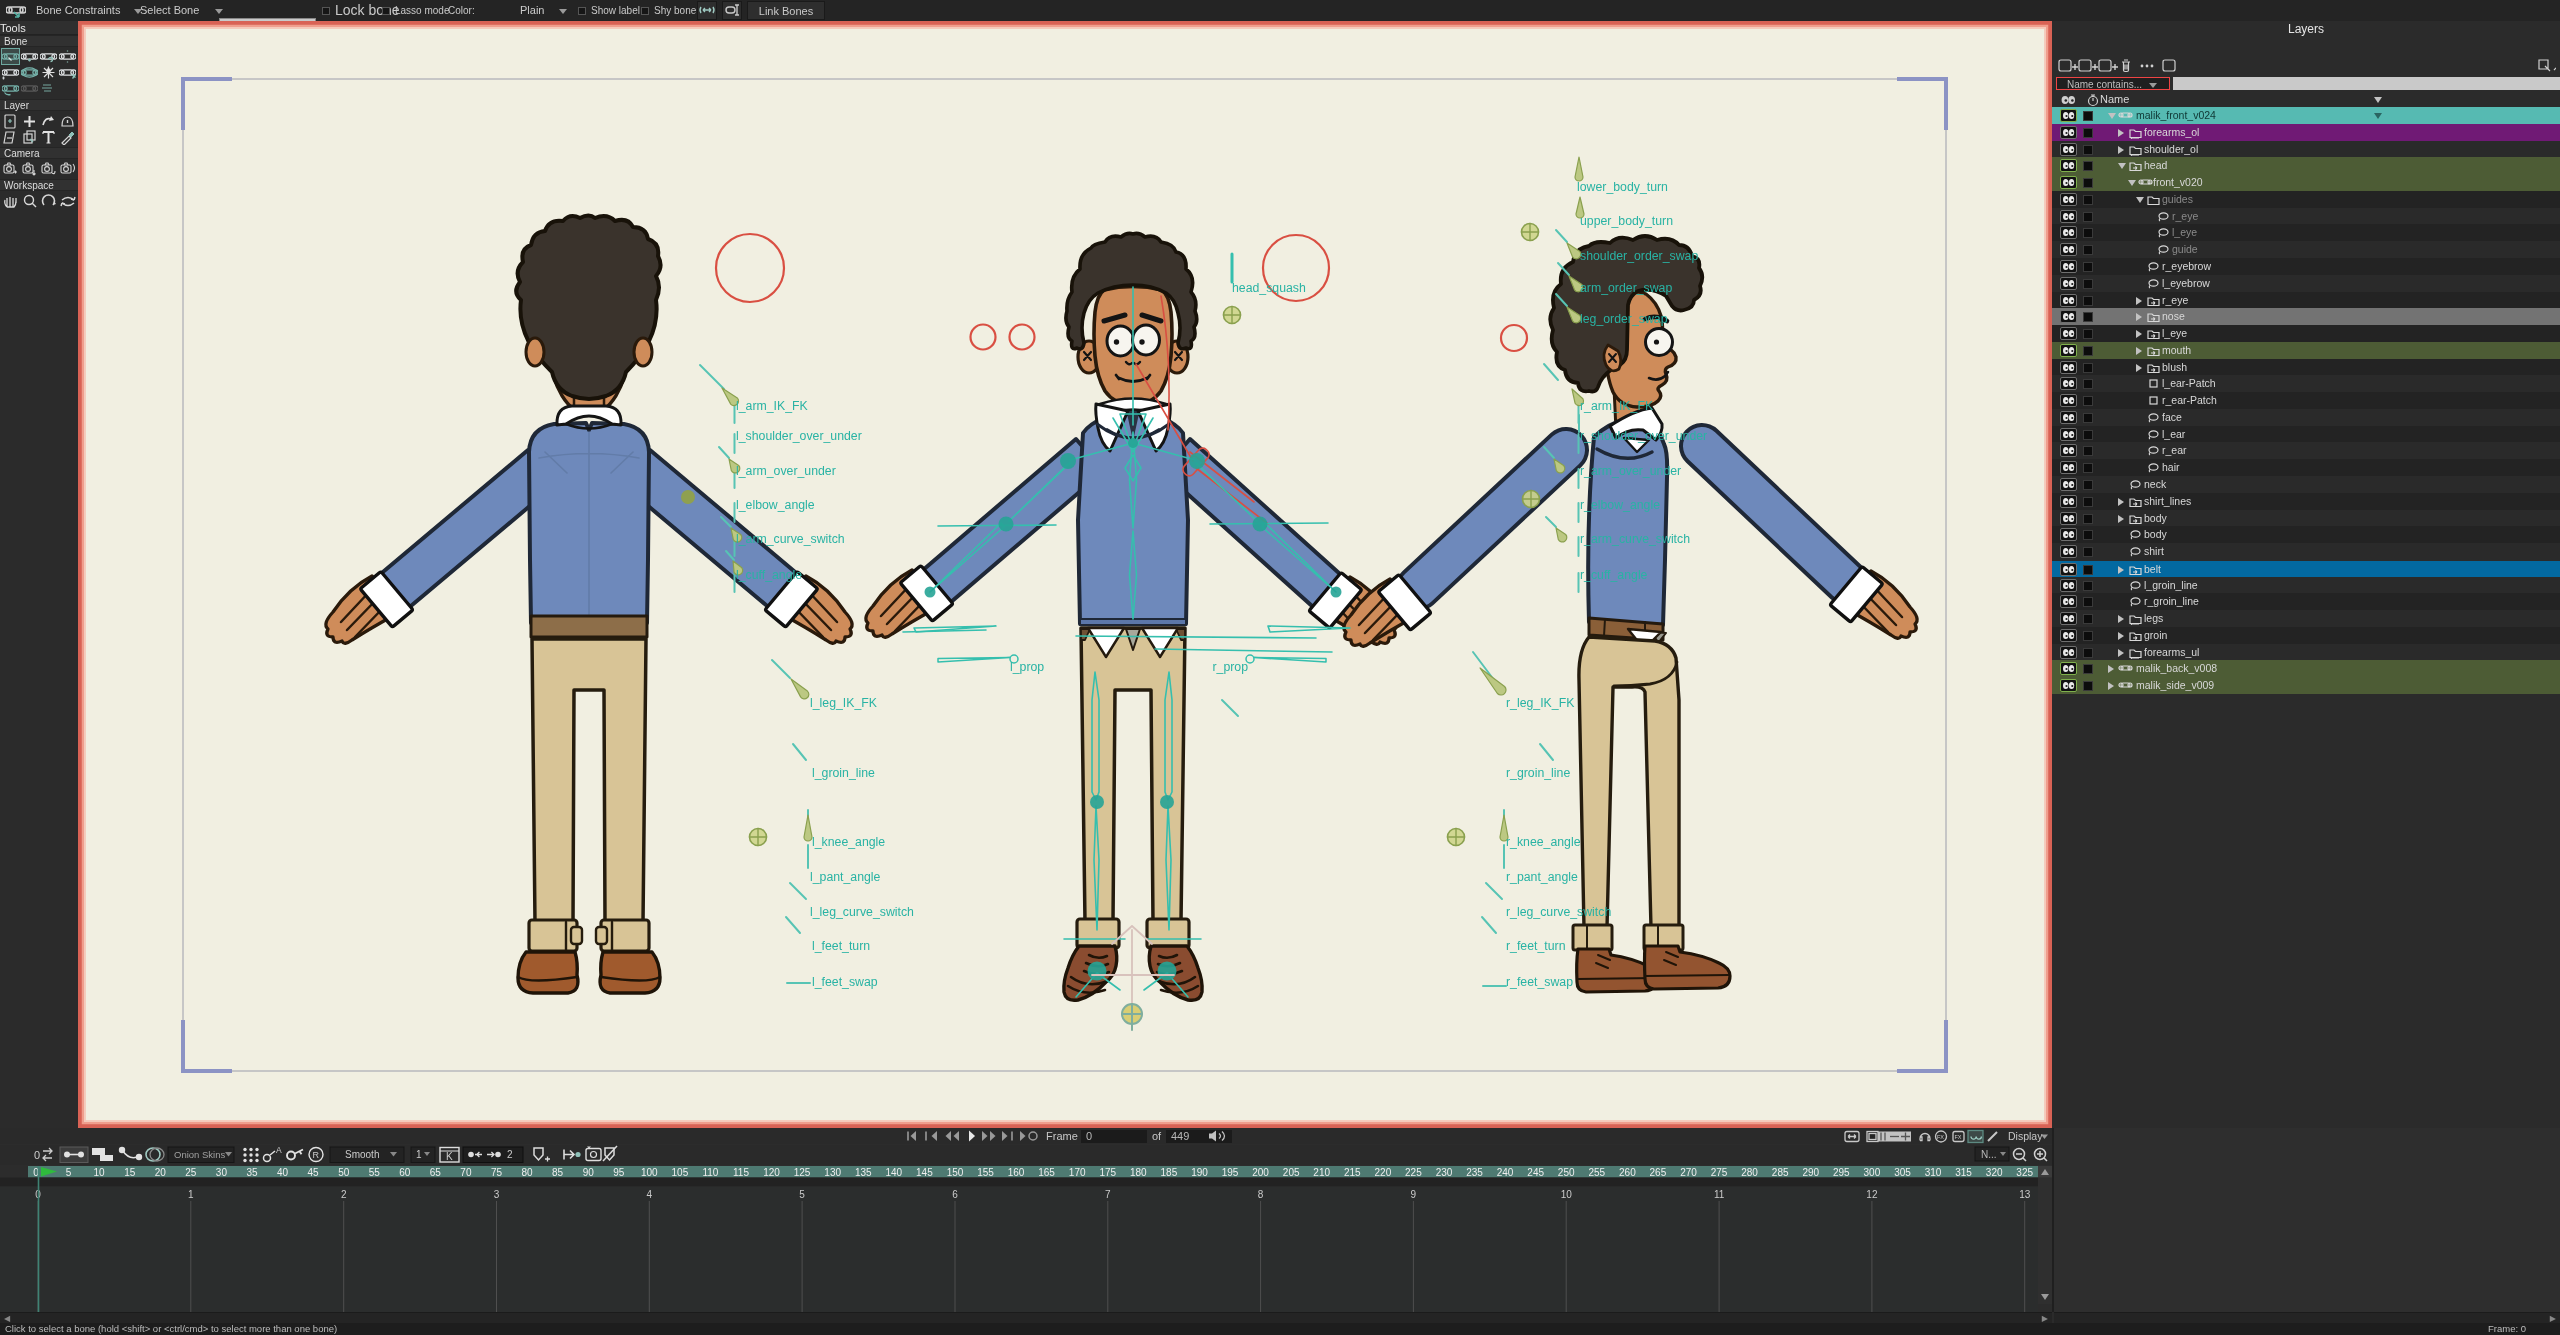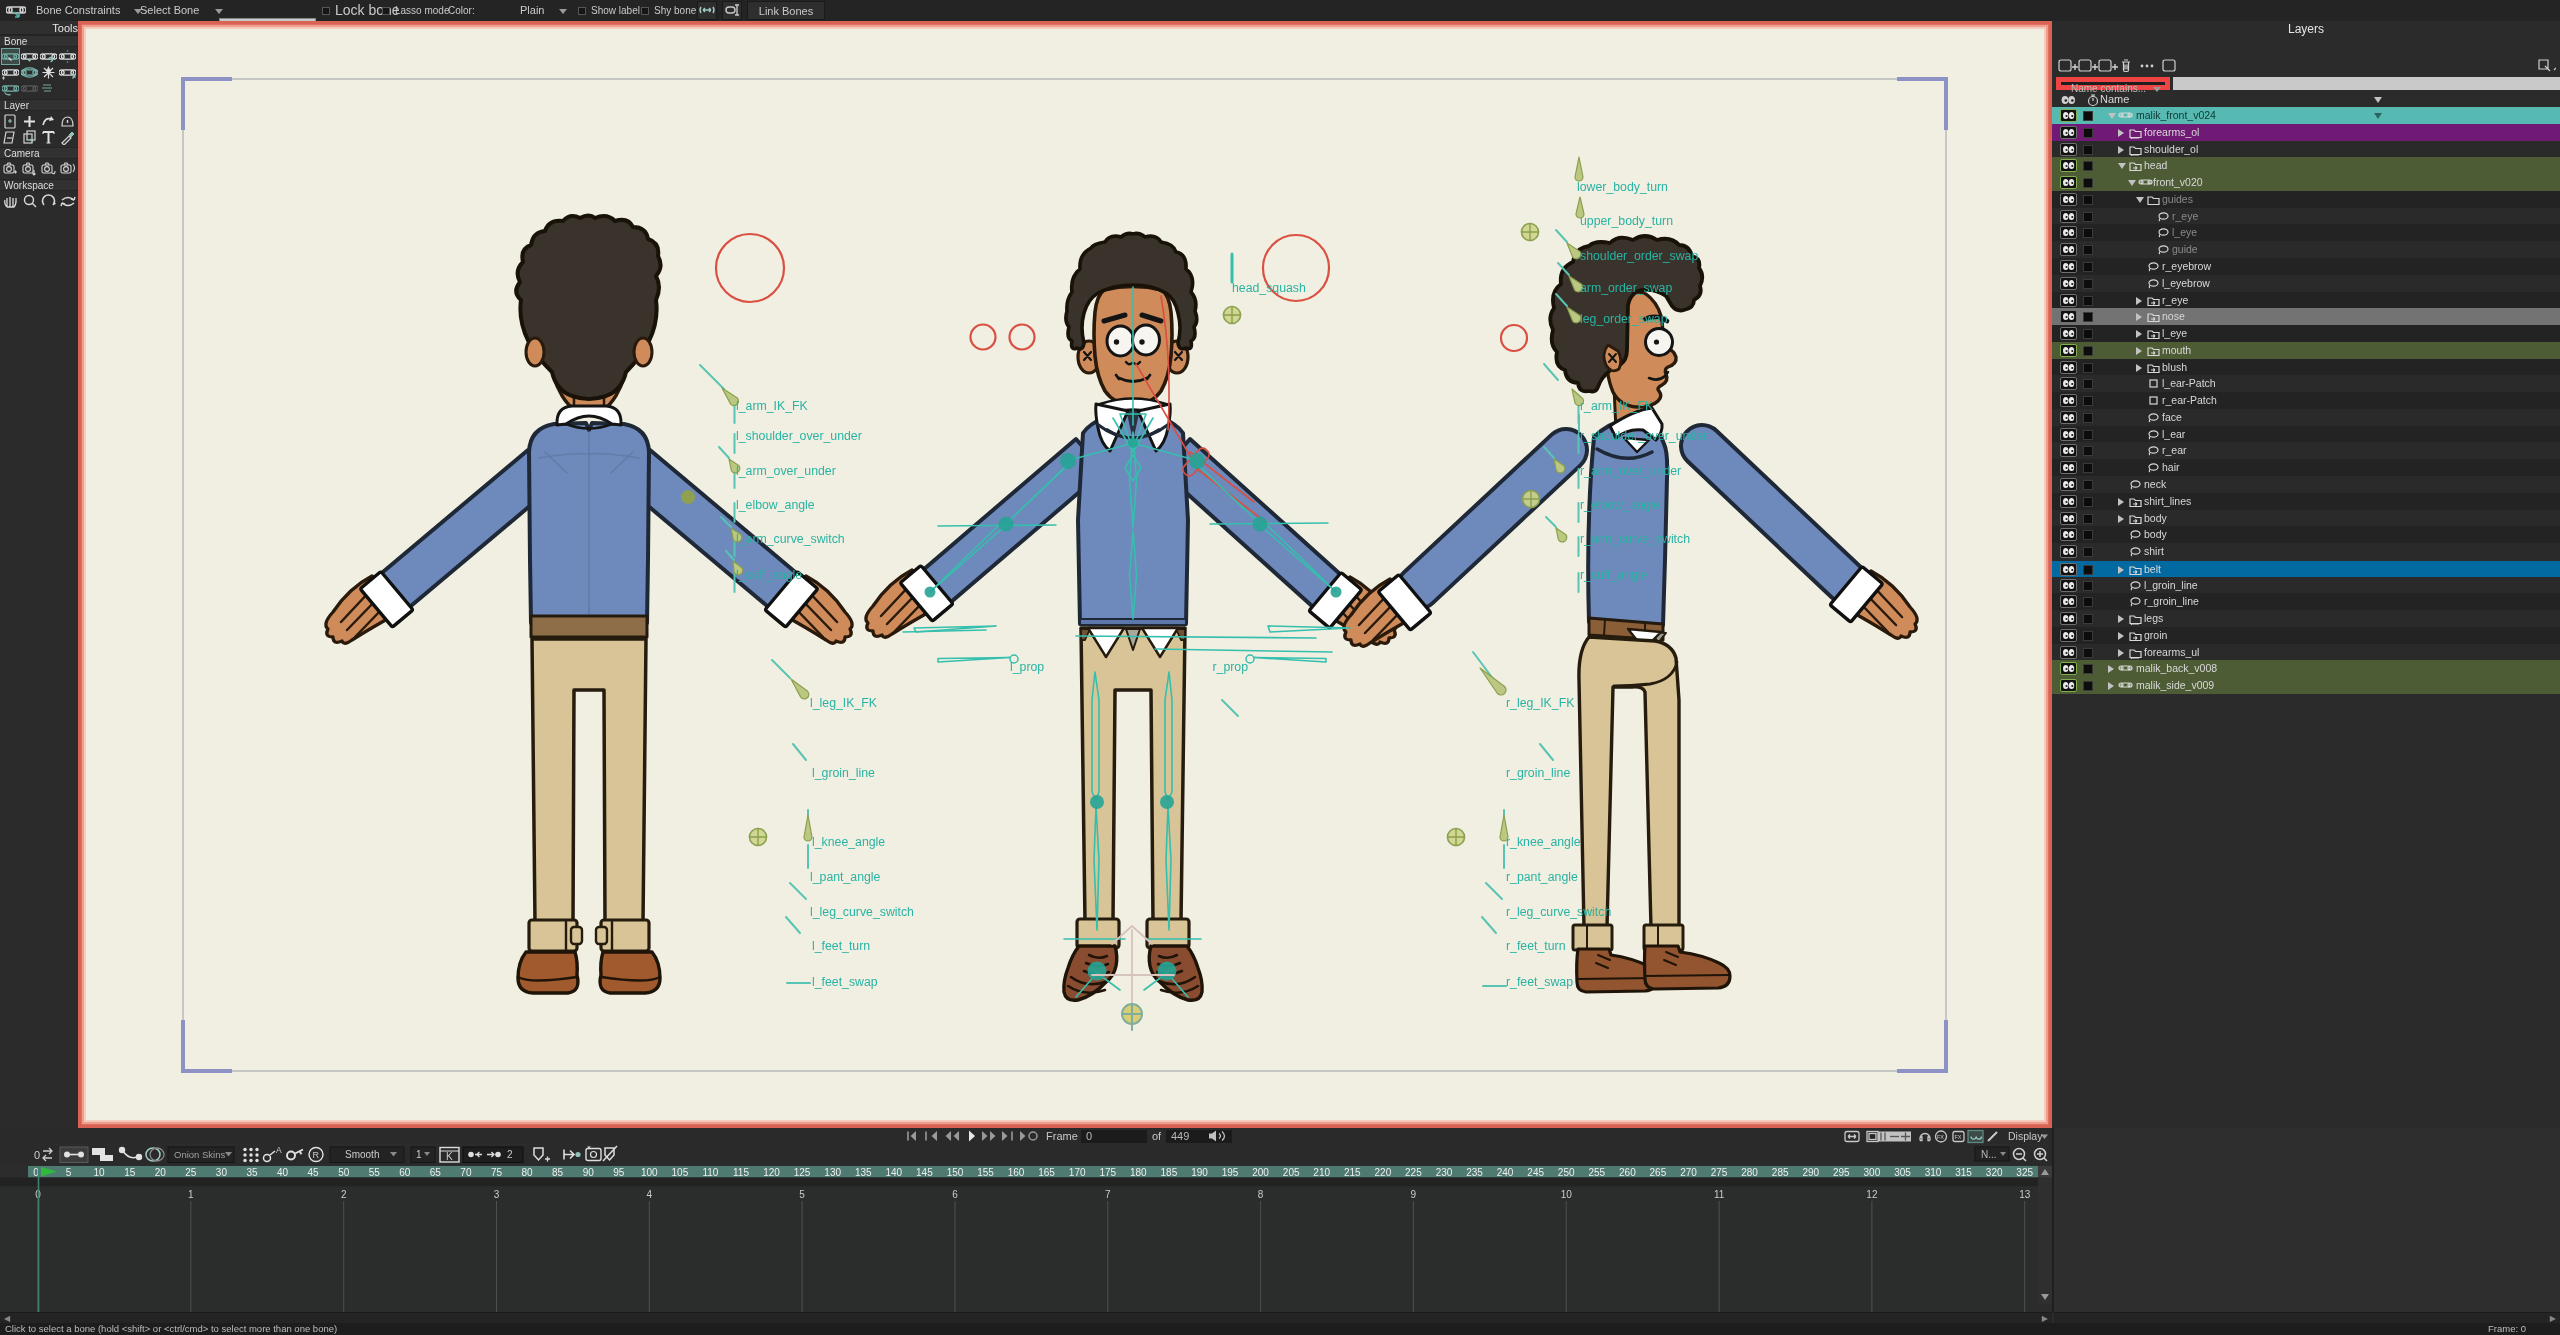--- a/index.html
+++ b/index.html
@@ -5,21 +5,21 @@
  font-family:"Liberation Sans",sans-serif;-webkit-font-smoothing:antialiased}
 #root{position:relative;width:2560px;height:1335px;opacity:0.999}
 
 #topbar{position:absolute;left:0;top:0;width:2560px;height:21px;background:#242424;color:#c9c9c9;font-size:11px}
 .tb{position:absolute;top:0;height:21px;line-height:21px;white-space:nowrap}
 .dd{color:#cbcbcb}
 .ddarr{display:inline-block;width:0;height:0;border-left:4px solid transparent;border-right:4px solid transparent;border-top:5px solid #9a9a9a;vertical-align:middle;margin-left:6px}
 .cb{display:inline-block;width:8px;height:8px;background:#161616;border:1px solid #555;vertical-align:middle;margin-right:5px}
 
 #tools{position:absolute;left:0;top:21px;width:78px;height:1107px;background:#2b2b2b;color:#ddd}
-#tools .title{height:14px;background:#2f2f2f;text-align:right;font-size:11px;color:#e8e8e8;line-height:14px;border-bottom:1px solid #222}
+#tools .title{height:14px;background:#2f2f2f;text-align:left;font-size:11px;color:#e8e8e8;line-height:14px;border-bottom:1px solid #222}
 #tools .sect{height:12px;background:#313131;font-size:10px;color:#ddd;padding-left:4px;line-height:12px;border-top:1px solid #252525;border-bottom:1px solid #252525}
 .ticon{position:absolute;width:17px;height:15px}
 .tsel{background:#3c4a48;outline:1px solid #6ea8a0}
 
 #layers{position:absolute;left:2052px;top:21px;width:508px;height:1107px;background:#2b2b2b;color:#d8d8d8;font-size:10.5px}
 #layers .ptitle{height:15px;text-align:center;color:#e5e5e5;font-size:12px;line-height:16px}
 .lrow{position:absolute;left:0;width:508px;height:17px;line-height:17px;white-space:nowrap}
 .eyebox{position:absolute;left:8px;top:2px;width:17px;height:13px;background:#111;border:1px solid #6f6f6f;border-radius:2px}
 .eyebox.g{border-color:#7fb04c}
 .chk{position:absolute;left:31px;top:4px;width:10px;height:10px;background:#0c0c0c;border:1px solid #3a3a3a}
@@ -590,21 +590,21 @@
           <circle cx="96" cy="9" r="1.4"></circle>
         </g>
 <g transform="translate(106,0)" fill="none" stroke="#d0d0d0" stroke-width="1.2">
           <path d="M2,2 h8 q2,0 2,2 v7 q0,2 -2,2 h-8 q-2,0 -2,-2 v-7 q0,-2 2,-2 Z" transform="translate(1,1)"></path>
         </g>
 <g transform="translate(482,2)" fill="none" stroke="#d0d0d0" stroke-width="1.2">
           <path d="M1,1 h9 v9 h-9 Z M7,7 l5,5"></path>
         </g>
 <path d="M498,13 l9,-9 m0,5 v-5 h-5" stroke="#d0d0d0" stroke-width="1.2" fill="none"></path>
 </svg>
-<div style="position:absolute;left:4px;top:56px;width:114px;height:13px;background:#1f1f1f;border:5px solid #ef4444;color:#bdbdbd;font-size:10px;line-height:13px;padding-left:10px">Name contains... <span class="ddarr" style="margin-left:4px"></span></div>
+<div style="position:absolute;left:4px;top:56px;width:114px;height:13px;background:#1f1f1f;border:1px solid #ef4444;color:#bdbdbd;font-size:10px;line-height:13px;padding-left:10px">Name contains... <span class="ddarr" style="margin-left:4px"></span></div>
 <div style="position:absolute;left:121px;top:56px;width:387px;height:13px;background:#c9c9c9"></div>
 <svg style="position:absolute;left:8px;top:72px" width="30" height="14">
         <g transform="translate(8,7)">
           <ellipse cx="-3" cy="0" rx="3.4" ry="4" fill="#cfcfcf"></ellipse>
           <ellipse cx="3.6" cy="0" rx="3.4" ry="4" fill="#cfcfcf"></ellipse>
           <circle cx="-2.2" cy="0.5" r="1.3" fill="#222"></circle>
           <circle cx="4.4" cy="0.5" r="1.3" fill="#222"></circle>
         </g>
       </svg>
 <svg style="position:absolute;left:34px;top:72px" width="16" height="14">

